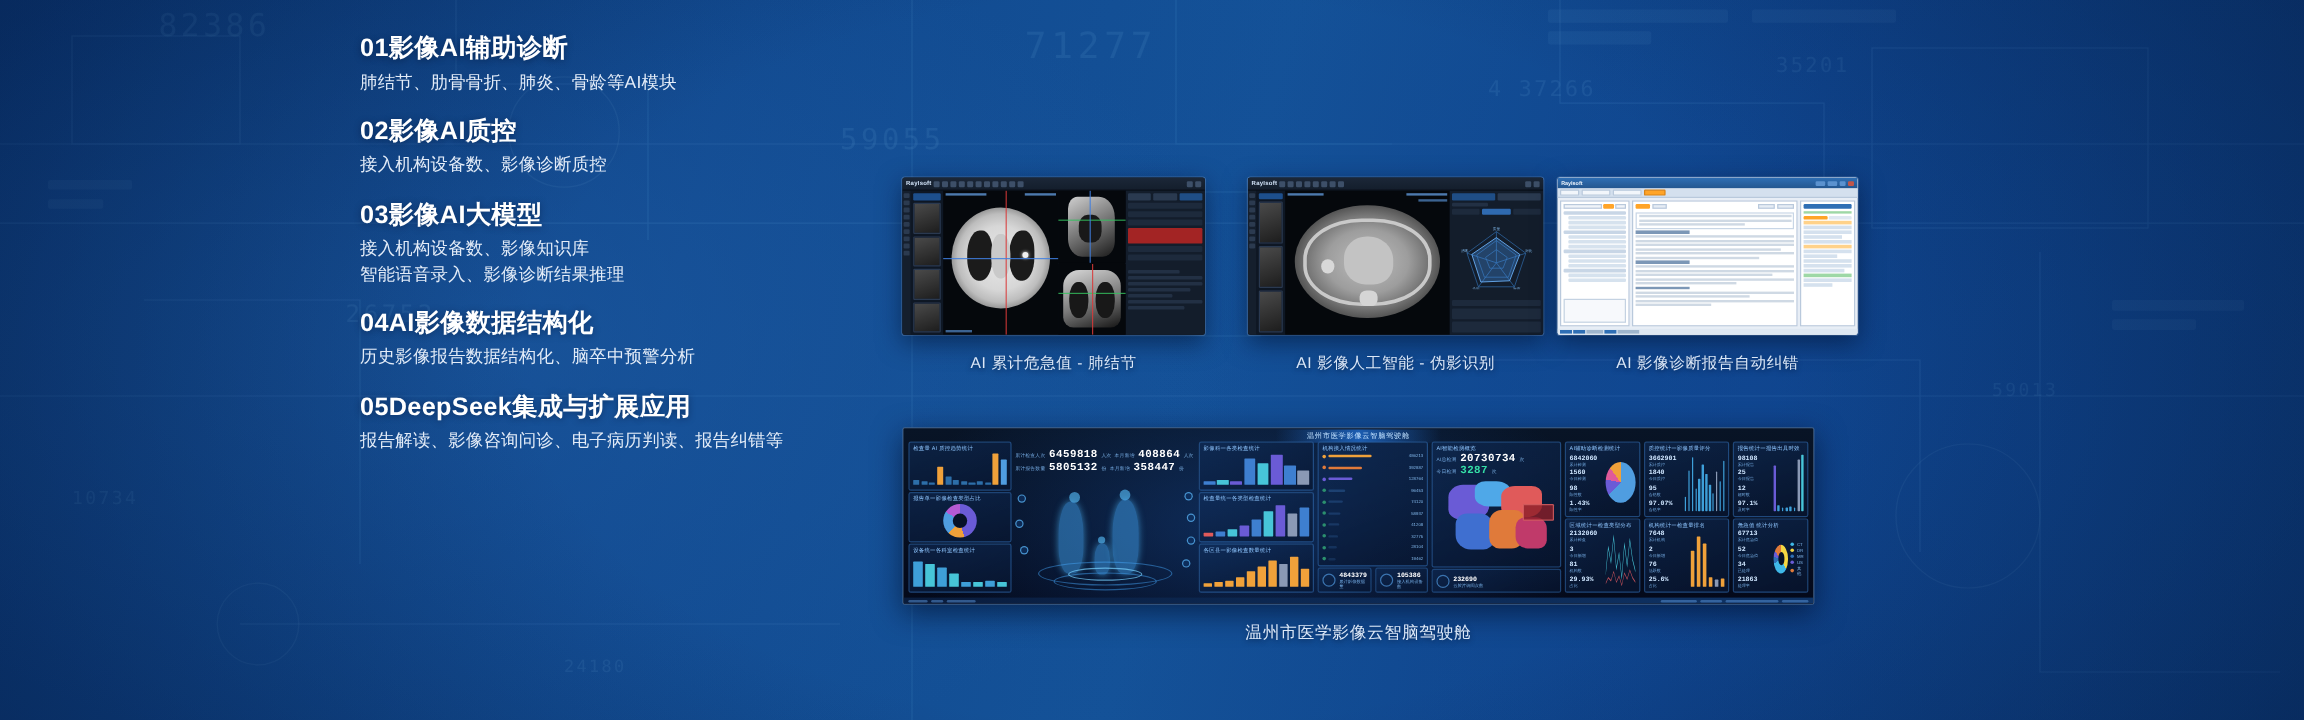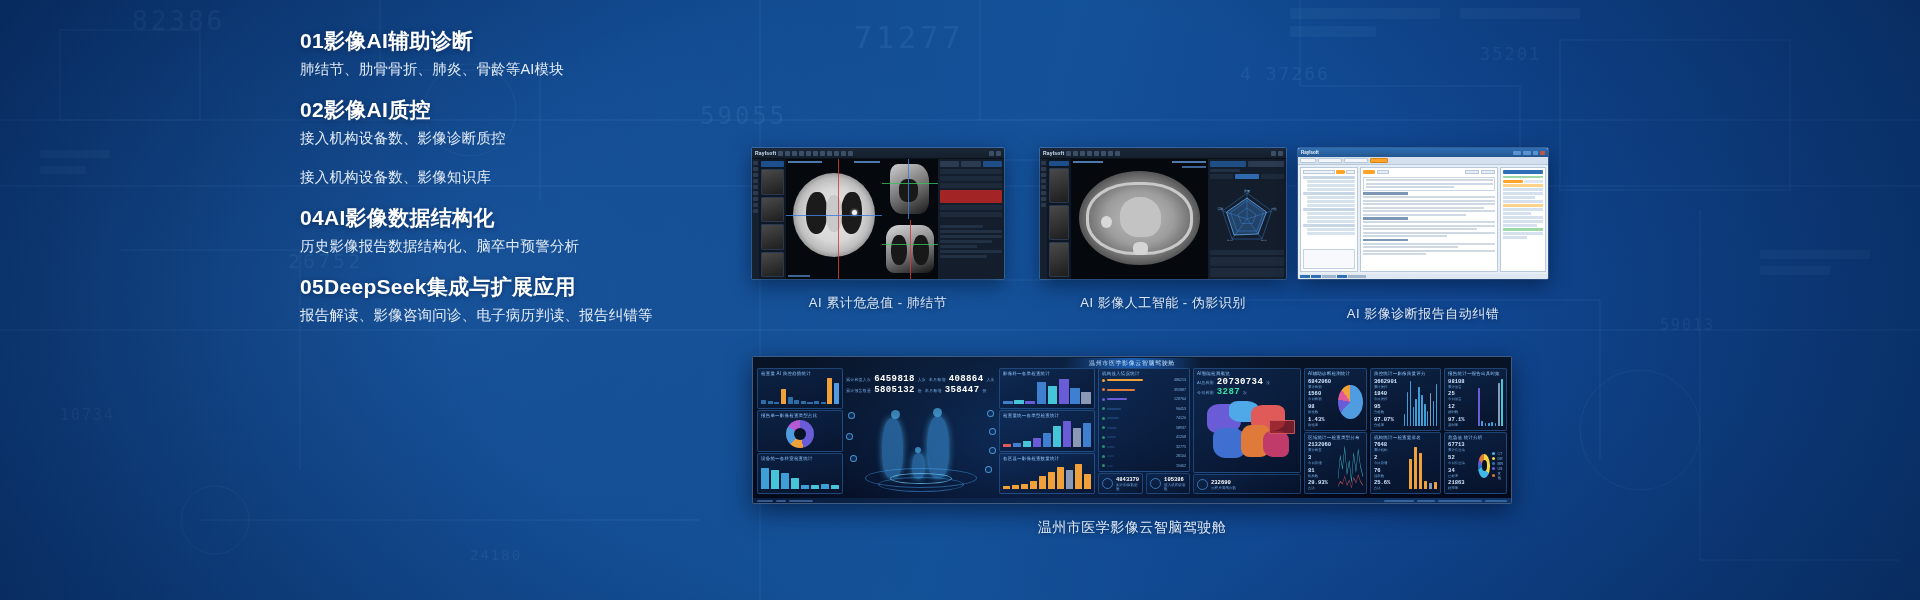--- a/index.html
+++ b/index.html
@@ -277,21 +277,23 @@
     <div class="feat-title">01影像AI辅助诊断</div>
     <div class="feat-desc">肺结节、肋骨骨折、肺炎、骨龄等AI模块</div>
   </div>
 
   <div class="feat">
     <div class="feat-title">02影像AI质控</div>
     <div class="feat-desc">接入机构设备数、影像诊断质控</div>
   </div>
 
   <div class="feat">
+    <div class="feat-title">03影像AI大模型</div>
     <div class="feat-desc">接入机构设备数、影像知识库</div>
+    <div class="feat-desc" style="margin-top:0">智能语音录入、影像诊断结果推理</div>
   </div>
 
   <div class="feat">
     <div class="feat-title">04AI影像数据结构化</div>
     <div class="feat-desc">历史影像报告数据结构化、脑卒中预警分析</div>
   </div>
 
   <div class="feat">
     <div class="feat-title">05DeepSeek集成与扩展应用</div>
     <div class="feat-desc">报告解读、影像咨询问诊、电子病历判读、报告纠错等</div>
@@ -580,21 +582,21 @@
     </div>
     <div style="height:5px;background:#dfe8f2;display:flex;gap:1px;align-items:center;padding:0 2px">
       <i style="width:10px;height:3px;background:#2f6fb5;display:block"></i>
       <i style="width:10px;height:3px;background:#2f6fb5;display:block"></i>
       <i style="width:14px;height:3px;background:#9fb5cc;display:block"></i>
       <i style="width:10px;height:3px;background:#2f6fb5;display:block"></i>
       <i style="width:18px;height:3px;background:#9fb5cc;display:block"></i>
     </div>
   </div>
 </div>
-<div class="cap" style="left:1298px; top:305px; width:250px;">AI 影像诊断报告自动纠错</div>
+<div class="cap" style="left:1298px; top:294px; width:250px;">AI 影像诊断报告自动纠错</div>
 
 <div id="dash-wrap">
   <div id="dash">
 
     <div class="dash-head">
       <div class="dash-title">温州市医学影像云智脑驾驶舱</div>
     </div>
 
     <div class="dash-grid">
 

